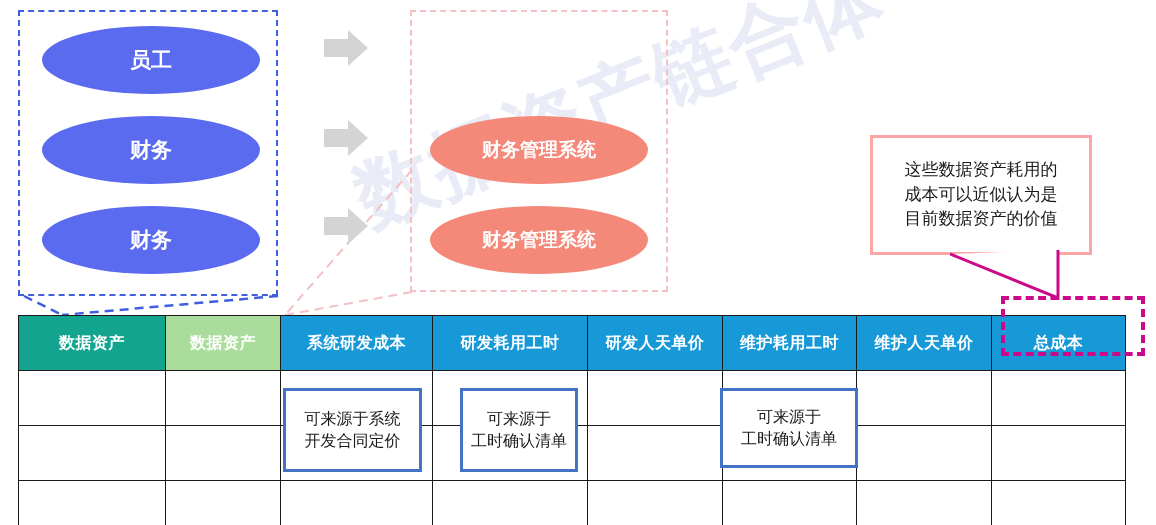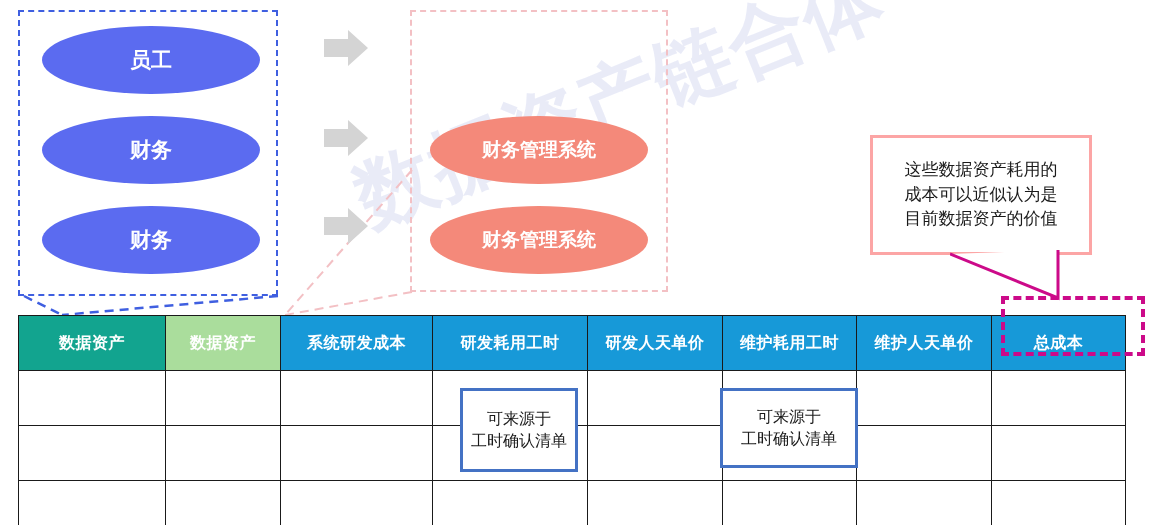--- a/index.html
+++ b/index.html
@@ -276,20 +276,24 @@
           <td></td>
           <td></td>
           <td></td>
           <td></td>
           <td></td>
         </tr>
       </tbody>
     </table>
   </div>
 
+  <div class="note-box" style="left:283px; top:388px; width:139px; height:84px;">
+    <span>可来源于系统
+开发合同定价</span>
+  </div>
   <div class="note-box" style="left:460px; top:388px; width:118px; height:84px;">
     <span>可来源于
 工时确认清单</span>
   </div>
   <div class="note-box" style="left:720px; top:388px; width:138px; height:80px;">
     <span>可来源于
 工时确认清单</span>
   </div>
 
   <div class="magenta-dash" style="left:1001px; top:296px; width:144px; height:60px;"></div>

